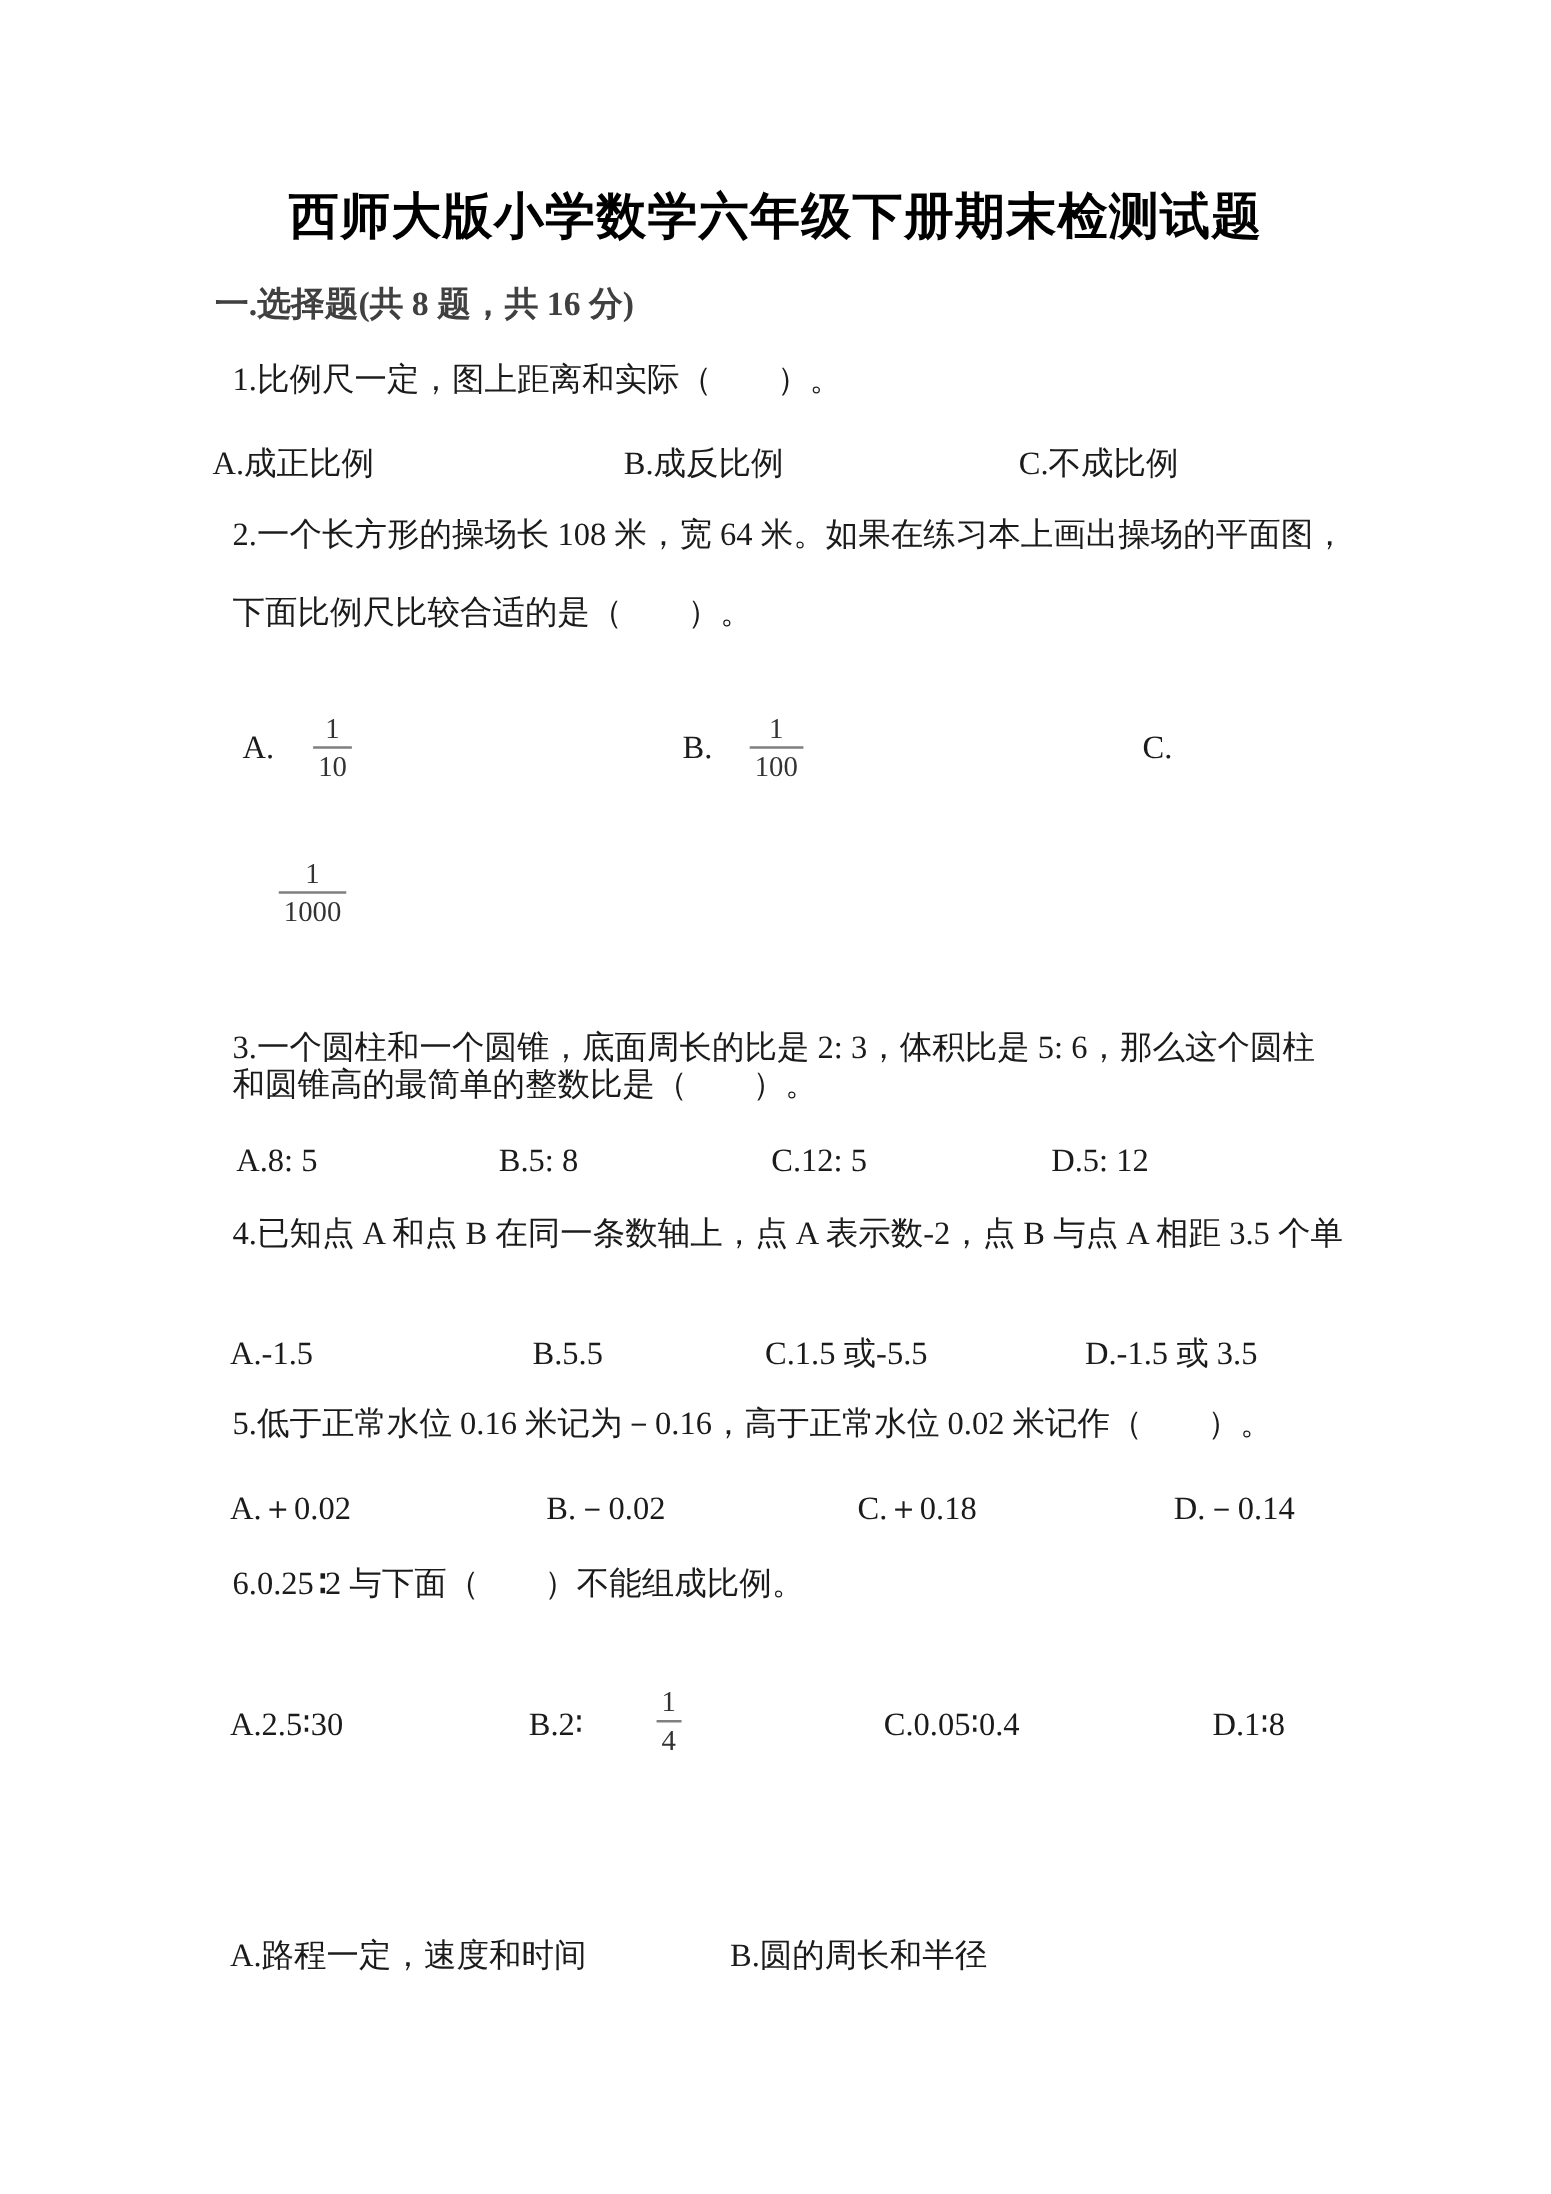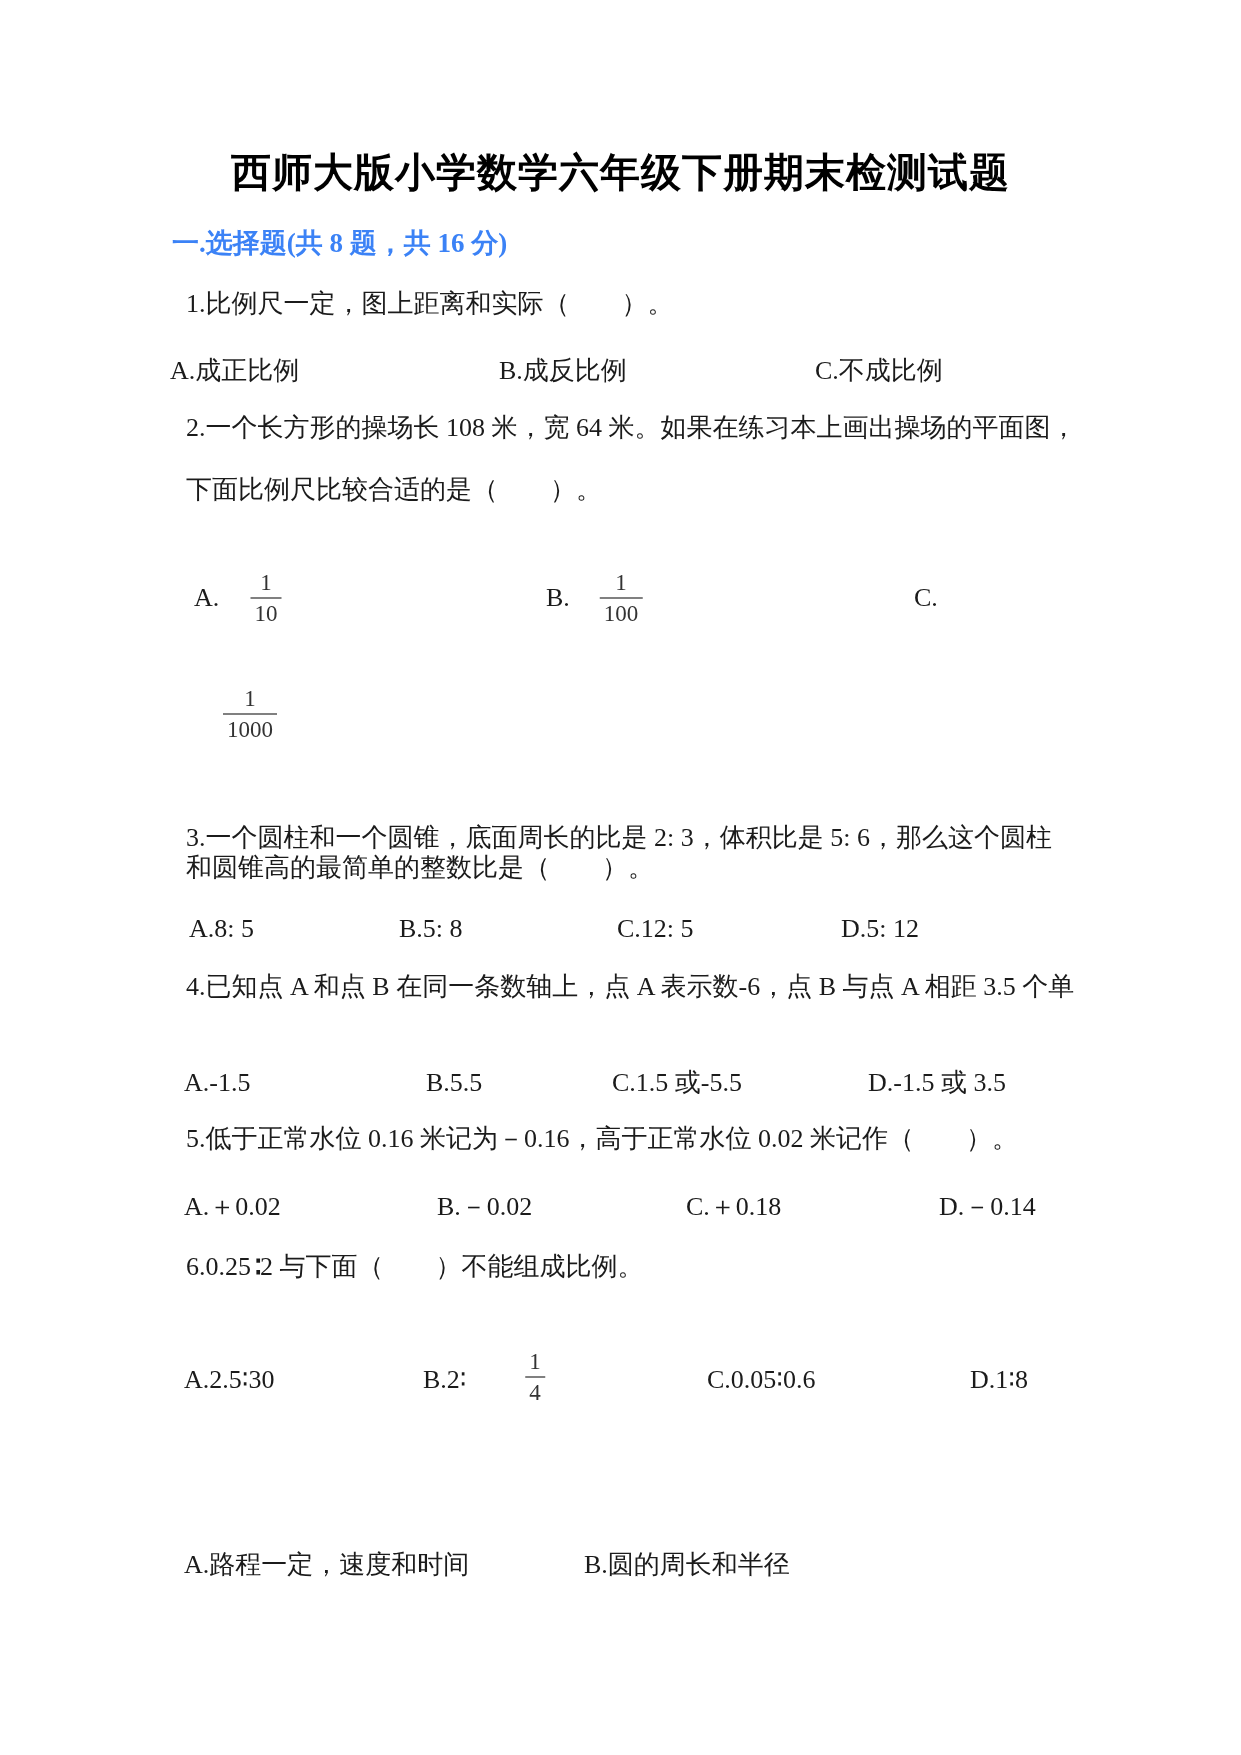--- a/index.html
+++ b/index.html
@@ -11,21 +11,21 @@
     color:#1b1b1b;
     overflow:hidden;
   }
   .t{position:absolute;white-space:nowrap;font-size:26px;line-height:1.15;}
   .doc-title{
     top:150px;left:0;width:100%;
     text-align:center;
     font-size:40px;font-weight:700;color:#000;
     letter-spacing:1px;
   }
-  .sec-heading{top:228px;left:172px;font-size:27px;font-weight:700;color:#3b82f6;}
+  .sec-heading{top:228px;left:172px;font-size:27px;font-weight:700;color:#404040;}
   .q{color:#1b1b1b;}
   .frac{
     position:absolute;
     text-align:center;
     font-size:23px;line-height:1.1;
     transform:translateX(-50%);
     color:#333;
   }
   .frac .num{display:block;padding:0 4px 2px 4px;}
   .frac .den{display:block;border-top:2px solid #808080;padding:2px 4px 0 4px;}
@@ -65,38 +65,38 @@
     <span class="den">1000</span>
   </div>
 
   <div class="t q" style="top:823px;left:186px;">3.一个圆柱和一个圆锥，底面周长的比是 2: 3，体积比是 5: 6，那么这个圆柱</div>
   <div class="t q" style="top:853px;left:186px;">和圆锥高的最简单的整数比是（　　）。</div>
   <div class="t q" style="top:914px;left:189px;">A.8: 5</div>
   <div class="t q" style="top:914px;left:399px;">B.5: 8</div>
   <div class="t q" style="top:914px;left:617px;">C.12: 5</div>
   <div class="t q" style="top:914px;left:841px;">D.5: 12</div>
 
-  <div class="t q" style="top:972px;left:186px;">4.已知点 A 和点 B 在同一条数轴上，点 A 表示数-6，点 B 与点 A 相距 3.5 个单</div>
+  <div class="t q" style="top:972px;left:186px;">4.已知点 A 和点 B 在同一条数轴上，点 A 表示数-2，点 B 与点 A 相距 3.5 个单</div>
   <div class="t q" style="top:1068px;left:184px;">A.-1.5</div>
   <div class="t q" style="top:1068px;left:426px;">B.5.5</div>
   <div class="t q" style="top:1068px;left:612px;">C.1.5 或-5.5</div>
   <div class="t q" style="top:1068px;left:868px;">D.-1.5 或 3.5</div>
 
   <div class="t q" style="top:1124px;left:186px;">5.低于正常水位 0.16 米记为－0.16，高于正常水位 0.02 米记作（　　）。</div>
   <div class="t q" style="top:1192px;left:184px;">A.＋0.02</div>
   <div class="t q" style="top:1192px;left:437px;">B.－0.02</div>
   <div class="t q" style="top:1192px;left:686px;">C.＋0.18</div>
   <div class="t q" style="top:1192px;left:939px;">D.－0.14</div>
 
   <div class="t q" style="top:1252px;left:186px;">6.0.25∶2 与下面（　　）不能组成比例。</div>
   <div class="t q" style="top:1365px;left:184px;">A.2.5∶30</div>
   <div class="t q" style="top:1365px;left:423px;">B.2∶</div>
   <div class="frac" style="top:1349px;left:535px;">
     <span class="num">1</span>
     <span class="den">4</span>
   </div>
-  <div class="t q" style="top:1365px;left:707px;">C.0.05∶0.6</div>
+  <div class="t q" style="top:1365px;left:707px;">C.0.05∶0.4</div>
   <div class="t q" style="top:1365px;left:970px;">D.1∶8</div>
 
   <div class="t q" style="top:1550px;left:184px;">A.路程一定，速度和时间</div>
   <div class="t q" style="top:1550px;left:584px;">B.圆的周长和半径</div>
 
 </div>
 
 </body></html>

